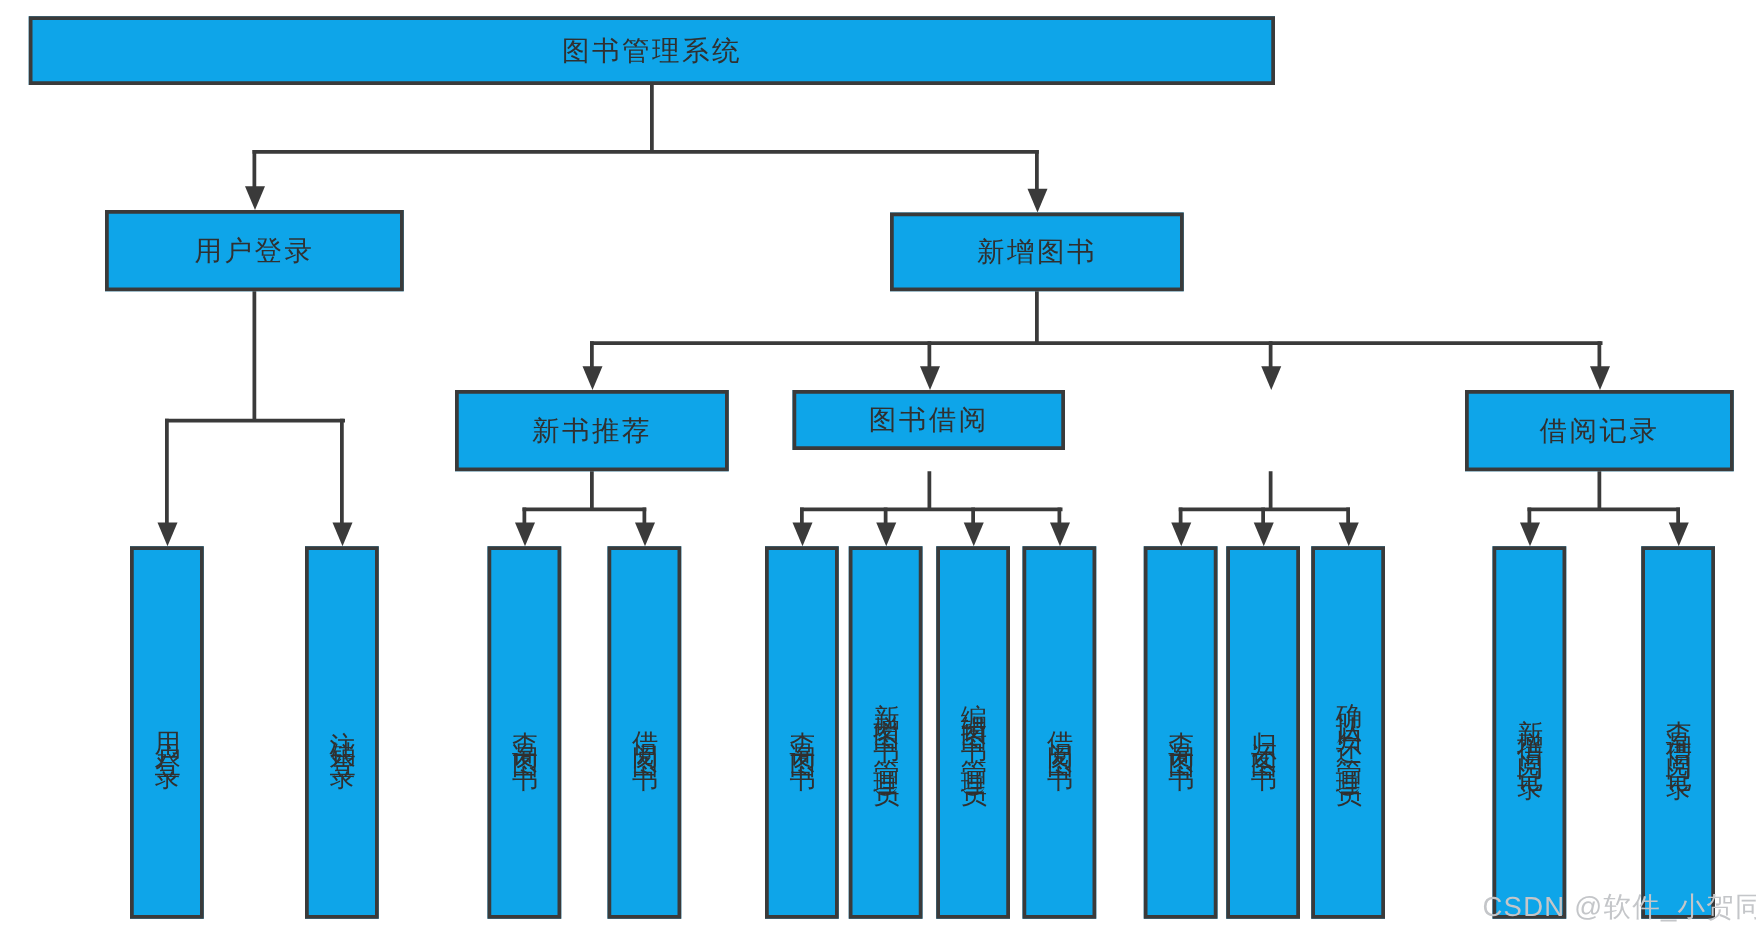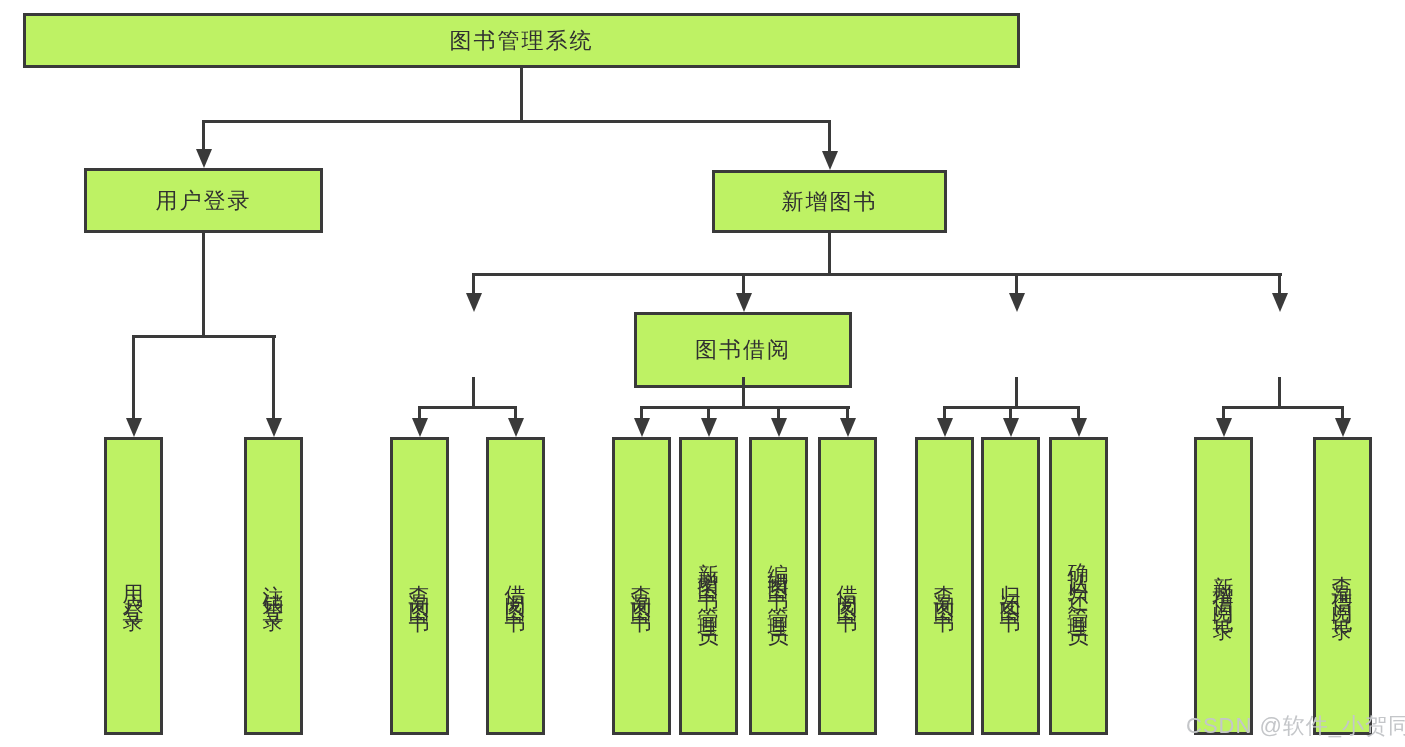--- a/index.html
+++ b/index.html
@@ -4,21 +4,21 @@
 <style>
   html,body{margin:0;padding:0;background:#ffffff;}
   .canvas{
     position:relative;width:1405px;height:747px;overflow:hidden;
     background:var(--bg,#ffffff);
     font-family:"Liberation Sans","DejaVu Sans",sans-serif;
   }
   .box{
     position:absolute;box-sizing:border-box;
     border:3px solid var(--line,#3a3a3a);
-    background:#bef264;
+    background:#0ea5e9;
     display:flex;align-items:center;justify-content:center;
     color:var(--text,#303030);
   }
   .hbox{font-size:22px;letter-spacing:2px;white-space:nowrap;}
   .vbox{
     writing-mode:vertical-rl;text-orientation:mixed;
     font-size:21px;letter-spacing:9px;line-height:1;
   }
   .line{position:absolute;background:var(--line,#3a3a3a);}
   .arrow{
@@ -36,21 +36,23 @@
 </head>
 <body>
 
 <div class="canvas">
 
   <div class="box hbox" style="left:23px;top:13px;width:997px;height:55px">图书管理系统</div>
 
   <div class="box hbox" style="left:84px;top:168px;width:239px;height:65px">用户登录</div>
   <div class="box hbox" style="left:712px;top:170px;width:235px;height:63px">新增图书</div>
 
-  <div class="box hbox" style="left:634px;top:312px;width:218px;height:76px">图书借阅</div>
+  <div class="box hbox" style="left:364px;top:312px;width:219px;height:65px">新书推荐</div>
+  <div class="box hbox" style="left:634px;top:312px;width:218px;height:48px">图书借阅</div>
+  <div class="box hbox" style="left:1172px;top:312px;width:215px;height:65px">借阅记录</div>
 
   <div class="box vbox" style="left:104px;top:437px;width:59px;height:298px">用户登录</div>
   <div class="box vbox" style="left:244px;top:437px;width:59px;height:298px">注销登录</div>
 
   <div class="box vbox" style="left:390px;top:437px;width:59px;height:298px">查询图书</div>
   <div class="box vbox" style="left:486px;top:437px;width:59px;height:298px">借阅图书</div>
 
   <div class="box vbox" style="left:612px;top:437px;width:59px;height:298px">查询图书</div>
   <div class="box vbox" style="left:679px;top:437px;width:59px;height:298px">新增图书（管理员）</div>
   <div class="box vbox" style="left:749px;top:437px;width:59px;height:298px">编辑图书（管理员）</div>

